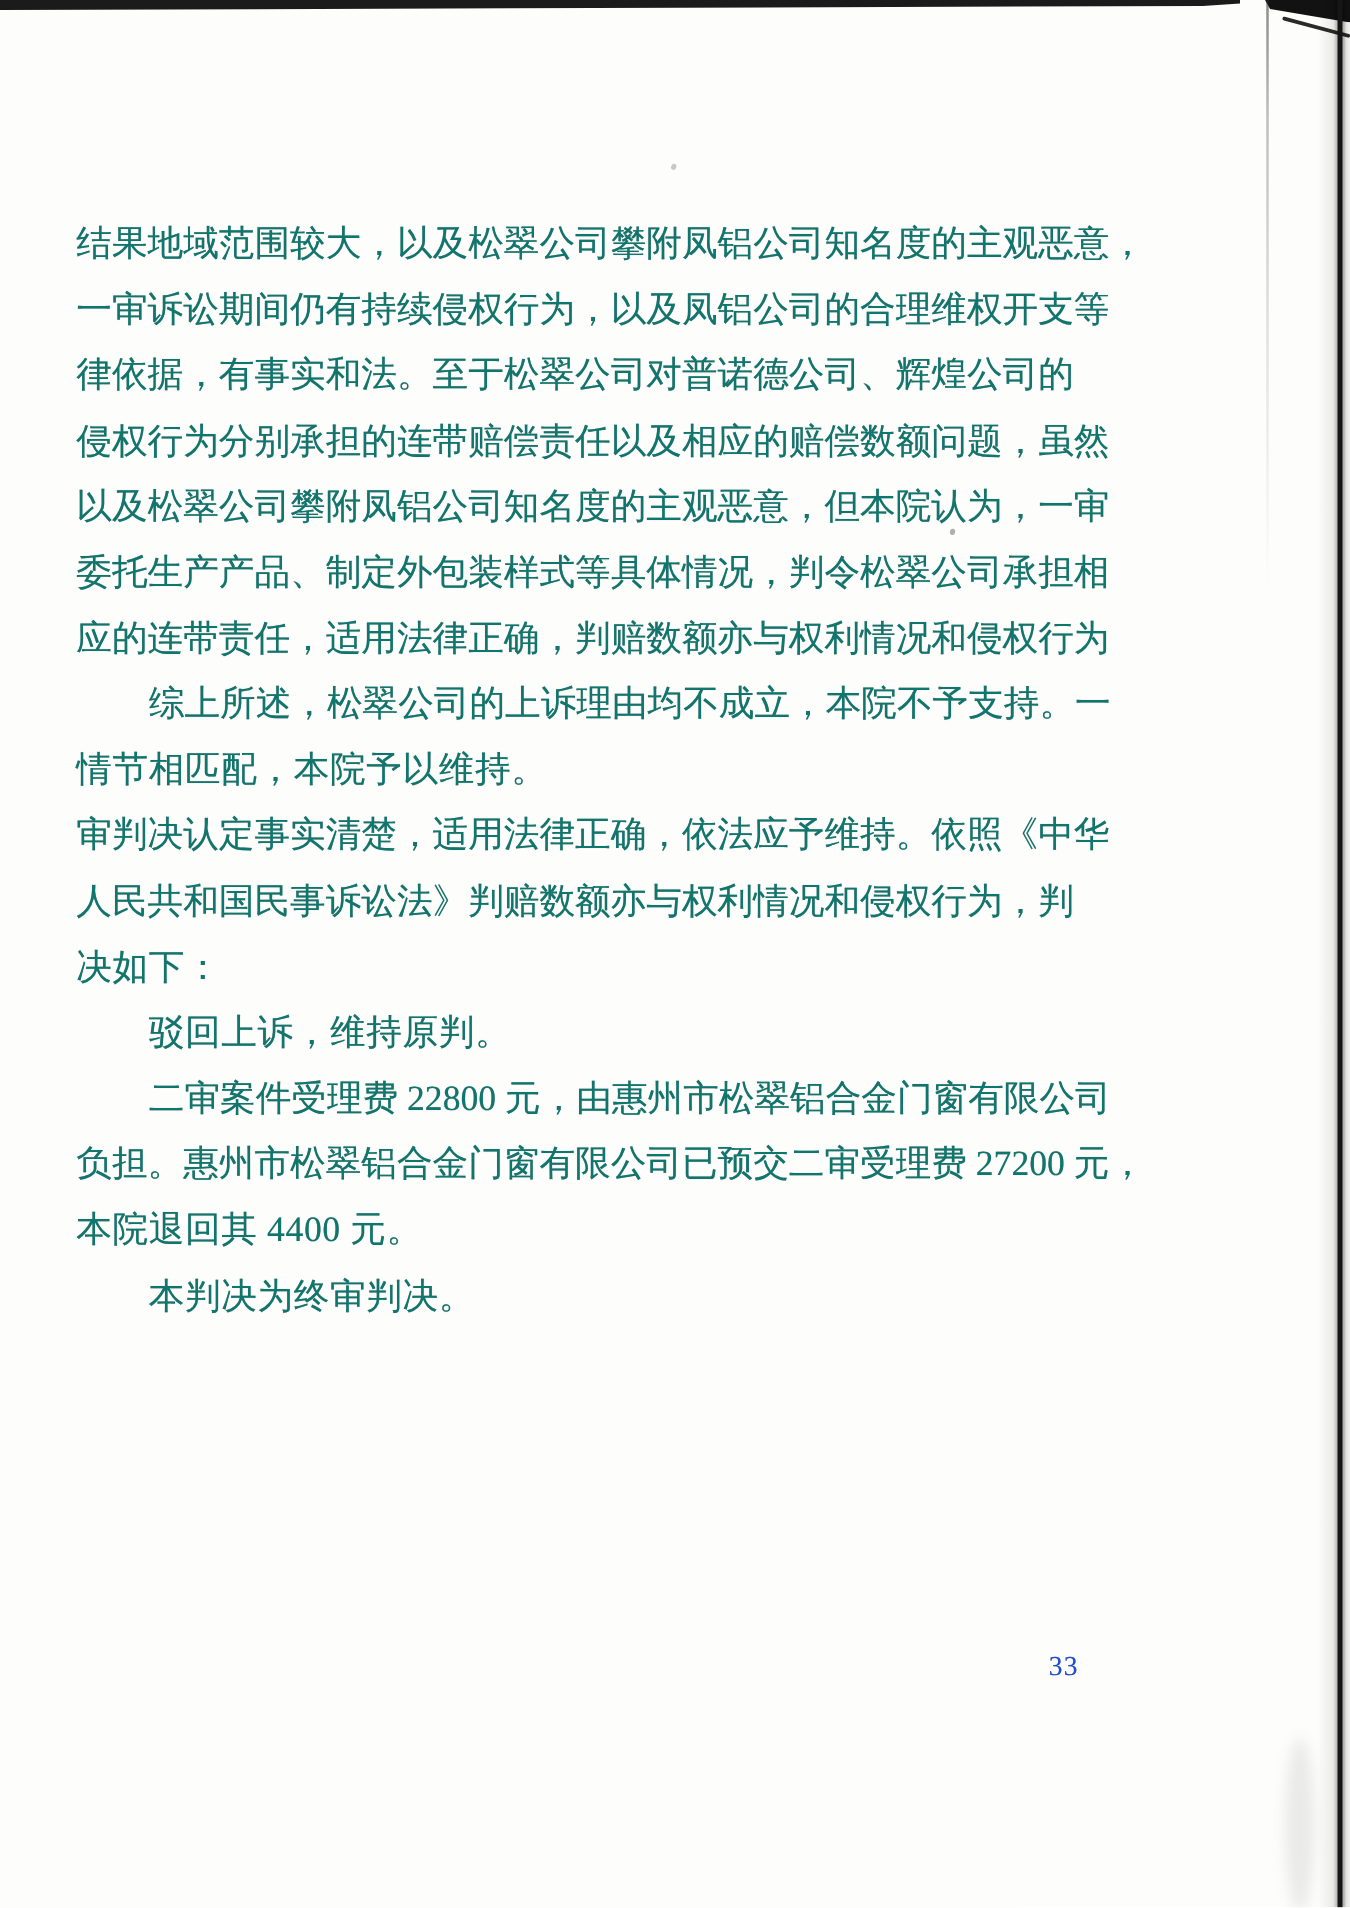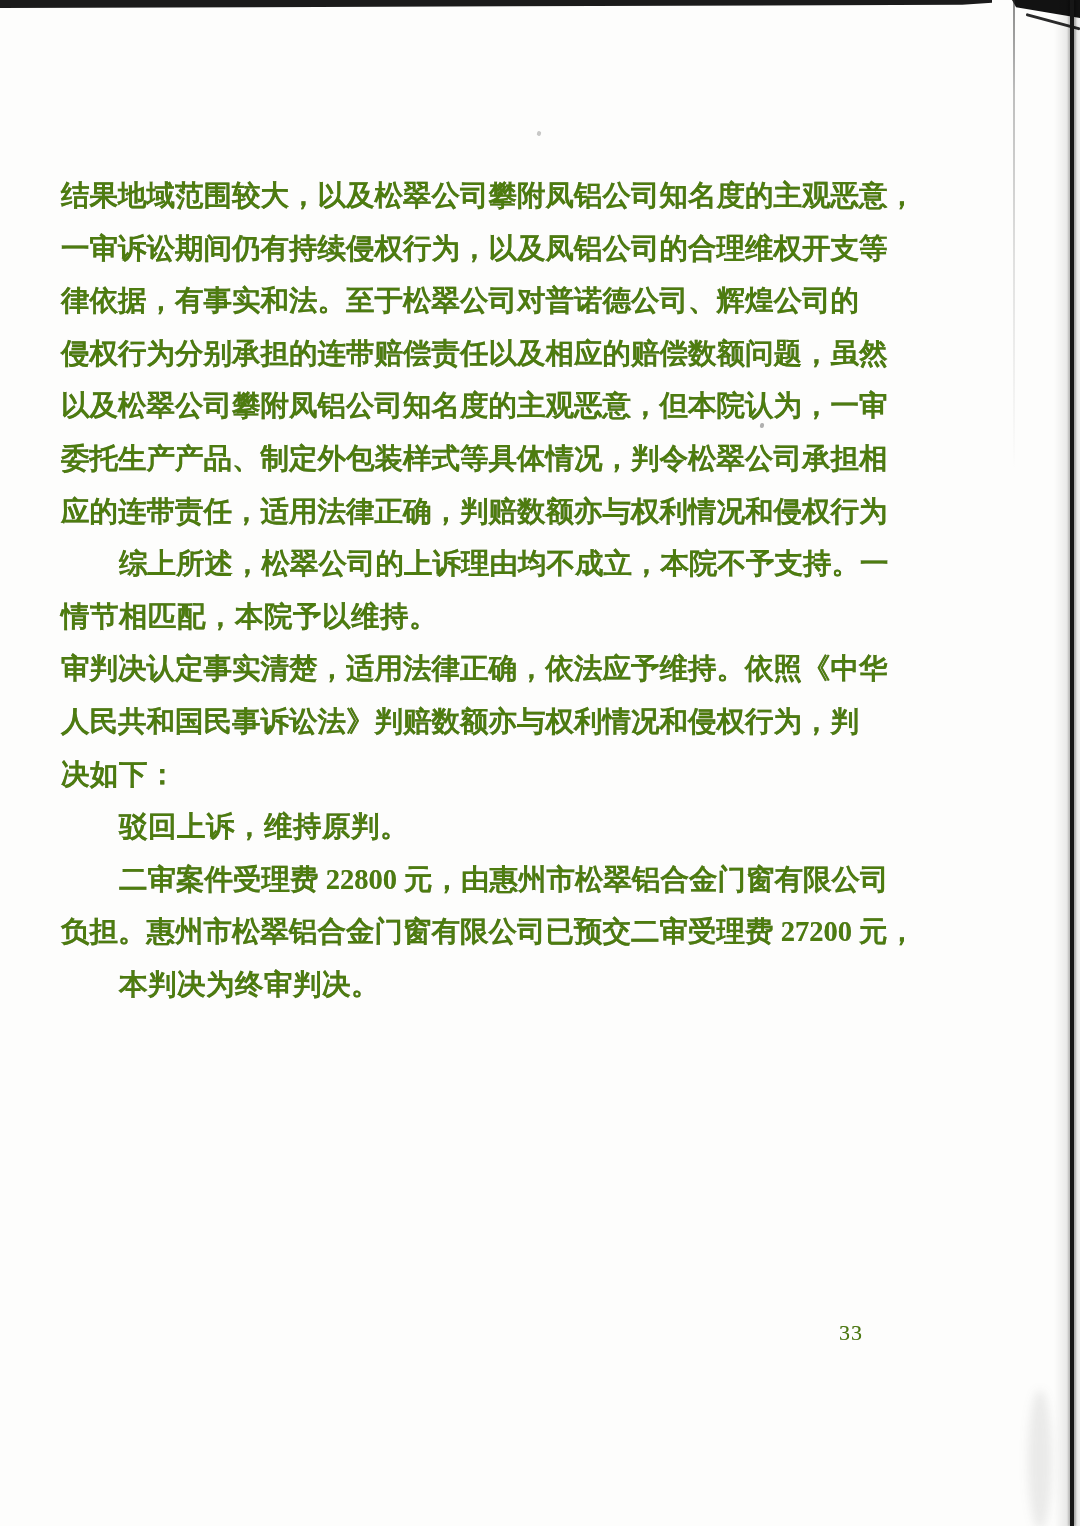--- a/index.html
+++ b/index.html
@@ -66,22 +66,21 @@
   }
   .speck { position: absolute; background: rgba(40,40,40,0.45); border-radius: 2px; }
   .speck.s1 { left: 537px; top: 131px; width: 4px; height: 5px; opacity: 0.55; transform: rotate(20deg); }
   .speck.s2 { left: 760px; top: 423px; width: 4px; height: 5px; opacity: 0.8; transform: rotate(10deg); }
 
   
   .text-block {
     position: absolute;
     left: 61px; top: 170px;
     width: 794px;
-    color: #4d7c0f;
-    font-weight: bold;
+    color: #0f766e;
   }
   .line {
     height: 52.6px;
     line-height: 52.6px;
     font-size: 28.5px;
     letter-spacing: 0.5px;
     white-space: nowrap;
     text-shadow: 0 0 0.6px rgba(30,30,30,0.45);
   }
   .line.j {
@@ -90,21 +89,21 @@
     text-align-last: justify;
     text-justify: inter-character;
   }
   .line.indent { padding-left: 58px; }
 
   .page-number {
     position: absolute;
     left: 839px; top: 1320px;
     font-size: 22px;
     letter-spacing: 1px;
-    color: #4d7c0f;
+    color: #1d4ed8;
     text-shadow: 0 0 0.5px rgba(30,30,30,0.4);
   }
 </style>
 </head>
 <body>
 
 <div class="page">
 
   <div class="scan-bar-top"></div>
   <div class="scan-corner"></div>
@@ -125,18 +124,19 @@
       <div class="line j">委托生产产品、制定外包装样式等具体情况，判令松翠公司承担相</div>
       <div class="line j">应的连带责任，适用法律正确，判赔数额亦与权利情况和侵权行为</div>
       <div class="line j indent">综上所述，松翠公司的上诉理由均不成立，本院不予支持。一</div>
       <div class="line">情节相匹配，本院予以维持。</div>
       <div class="line j">审判决认定事实清楚，适用法律正确，依法应予维持。依照《中华</div>
       <div class="line j">人民共和国民事诉讼法》判赔数额亦与权利情况和侵权行为，判</div>
       <div class="line">决如下：</div>
       <div class="line indent">驳回上诉，维持原判。</div>
       <div class="line j indent">二审案件受理费 22800 元，由惠州市松翠铝合金门窗有限公司</div>
       <div class="line j">负担。惠州市松翠铝合金门窗有限公司已预交二审受理费 27200 元，</div>
+      <div class="line">本院退回其 4400 元。</div>
       <div class="line indent">本判决为终审判决。</div>
     </div>
 
   <div class="page-number">33</div>
 
 </div>
 
 </body></html>

